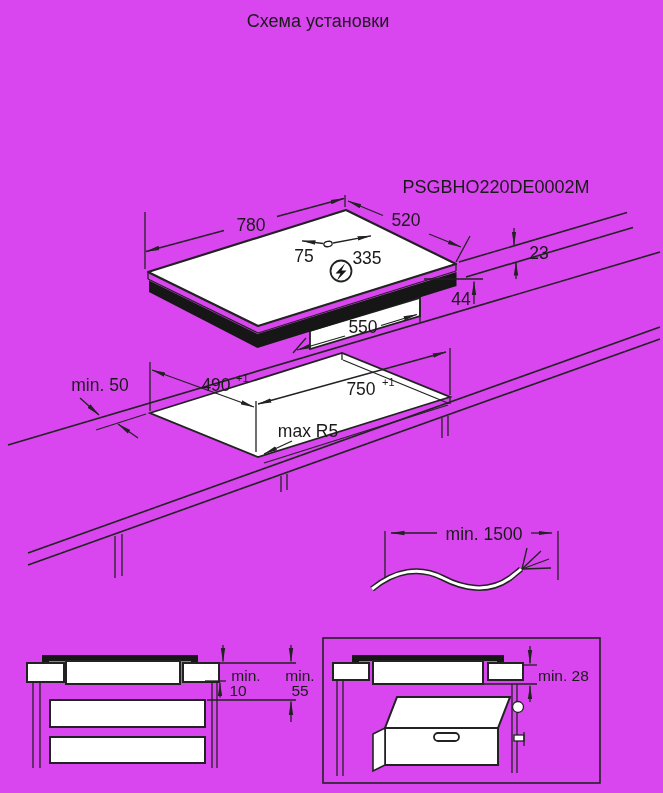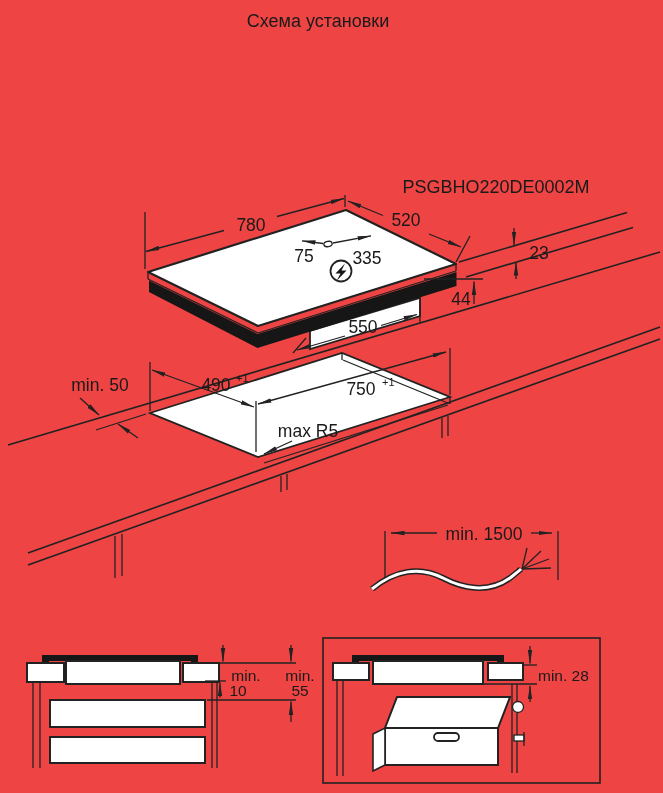--- a/index.html
+++ b/index.html
@@ -1,16 +1,16 @@
 <!DOCTYPE html>
 <html><head>
 <meta charset="utf-8">
 <style>
   html,body{margin:0;padding:0;background:#fff;}
-  .page{position:relative;width:663px;height:793px;background:#ef4444;overflow:hidden;
+  .page{position:relative;width:663px;height:793px;background:#d946ef;overflow:hidden;
         font-family:"Liberation Sans", sans-serif;text-decoration:underline;}
   svg{display:block}
   text{fill:#1a1a1a;font-family:"Liberation Sans", sans-serif;}
   .ln{stroke:#222;fill:none;}
   .thin{stroke-width:1.3;}
   .mid{stroke-width:1.6;}
   .thick{stroke-width:2.2;}
   .white{fill:#fff;}
   .blackfill{fill:#161616;stroke:none;}
   .dim{font-size:17.5px;}

